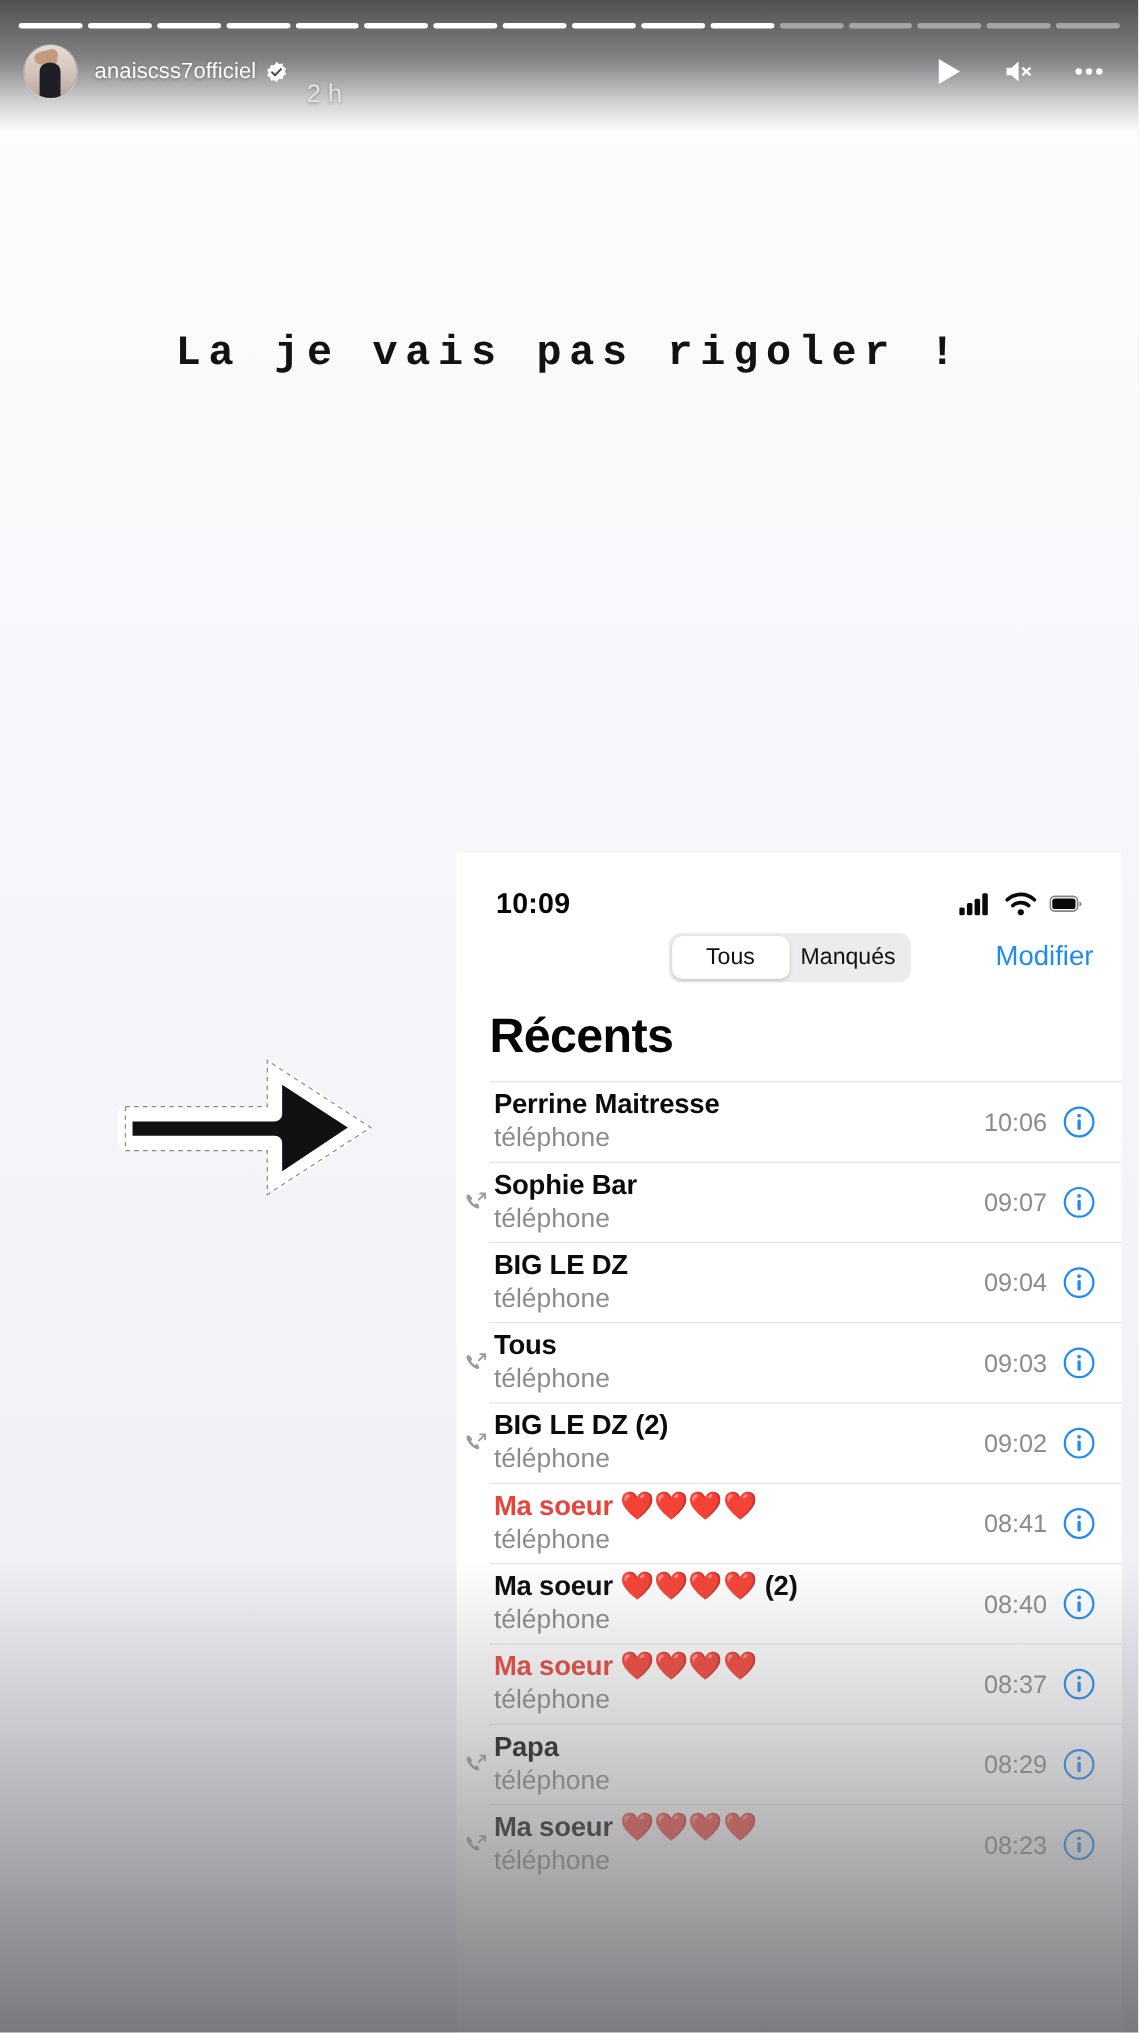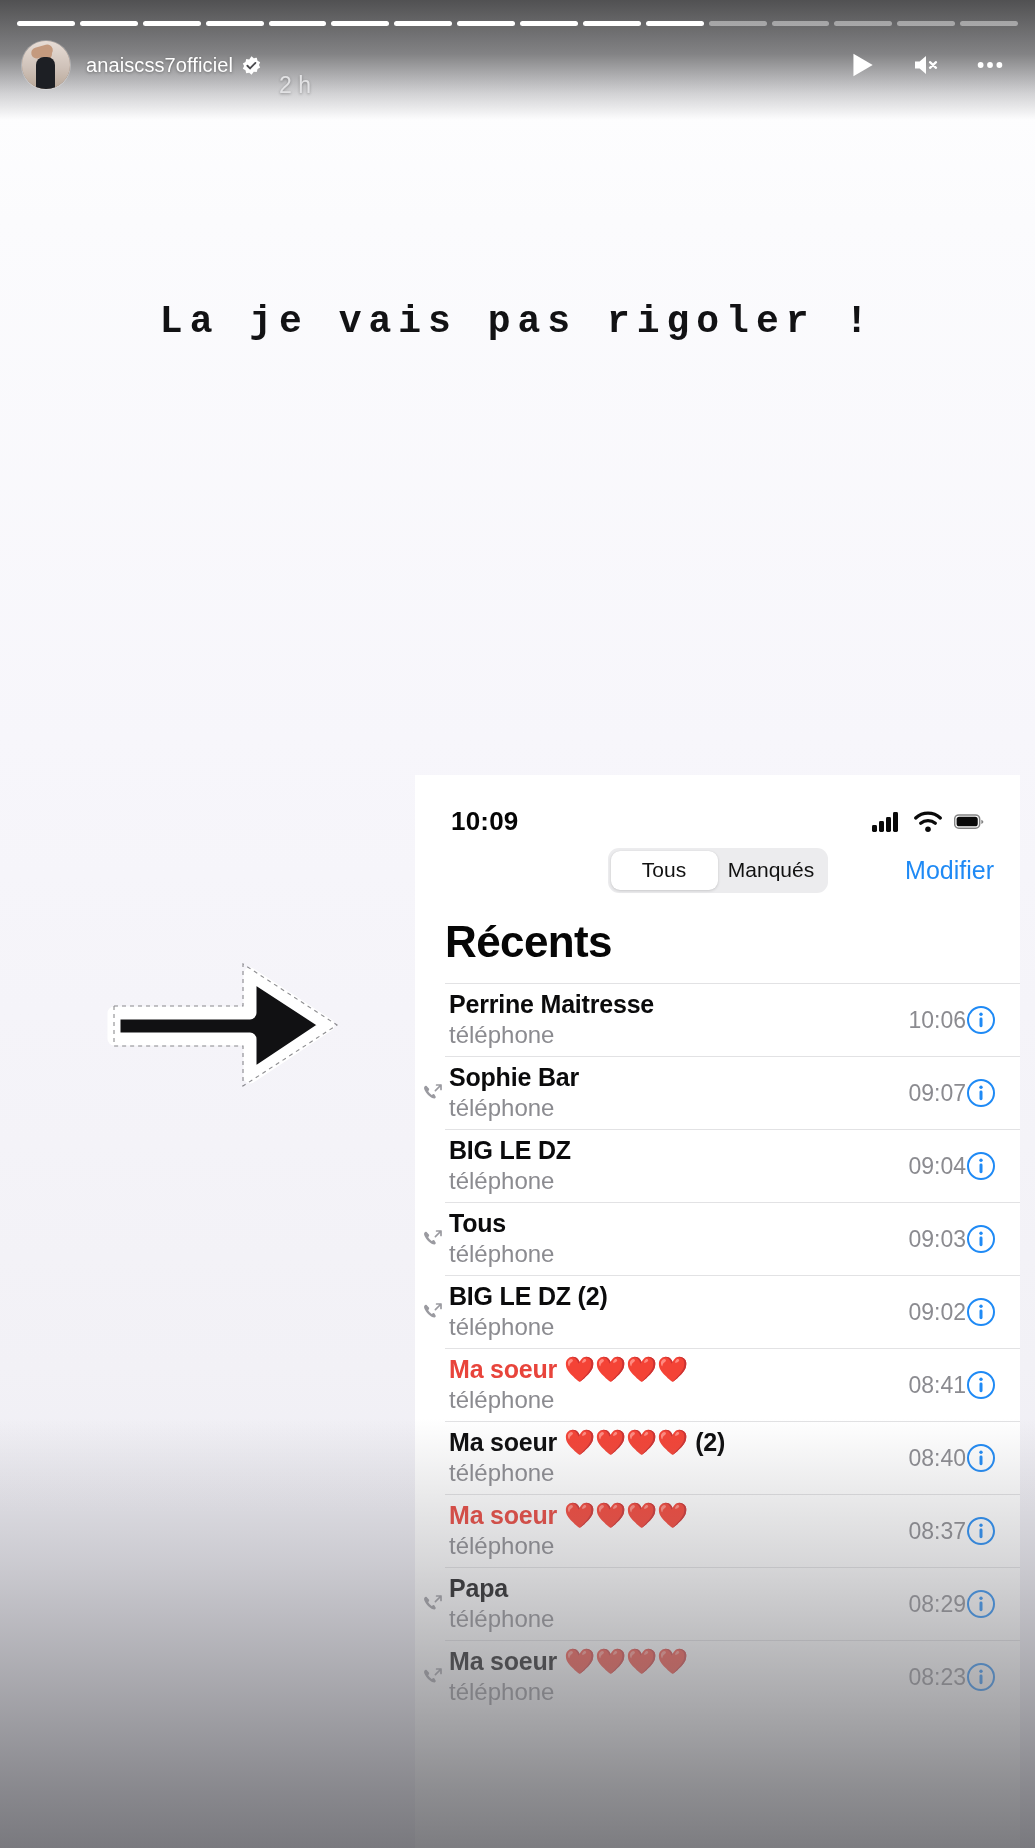--- a/index.html
+++ b/index.html
@@ -139,21 +139,21 @@
   .call-ico-slot { width:34px; flex:0 0 34px; margin-left:-30px; display:flex; align-items:center; justify-content:center; }
   .call-main { flex:1 1 auto; min-width:0; padding-left:0px; }
   .call-name {
     font-size:25px; font-weight:700; color:#0b0b0c; white-space:nowrap;
     line-height:1.12; letter-spacing:-.2px;
   }
   .call-name.missed { color:#e8443b; }
   .call-name .hearts { letter-spacing:0px; font-weight:400; }
   .call-name .cnt { font-weight:700; }
   .call-sub { font-size:24px; color:#8b8b90; line-height:1.2; margin-top:3px; }
-  .call-right { display:flex; align-items:center; flex:0 0 auto; }
+  .call-right { display:flex; align-items:center; gap:14px; flex:0 0 auto; }
   .call-time { font-size:23px; color:#8b8b90; }
   .info-btn { width:30px; height:30px; display:block; }
 
   
   .like-heart {
     position:absolute; right:22px; bottom:26px; width:52px; height:48px; z-index:20;
   }
 
   
   .row-fade-1 { opacity:.93; }

